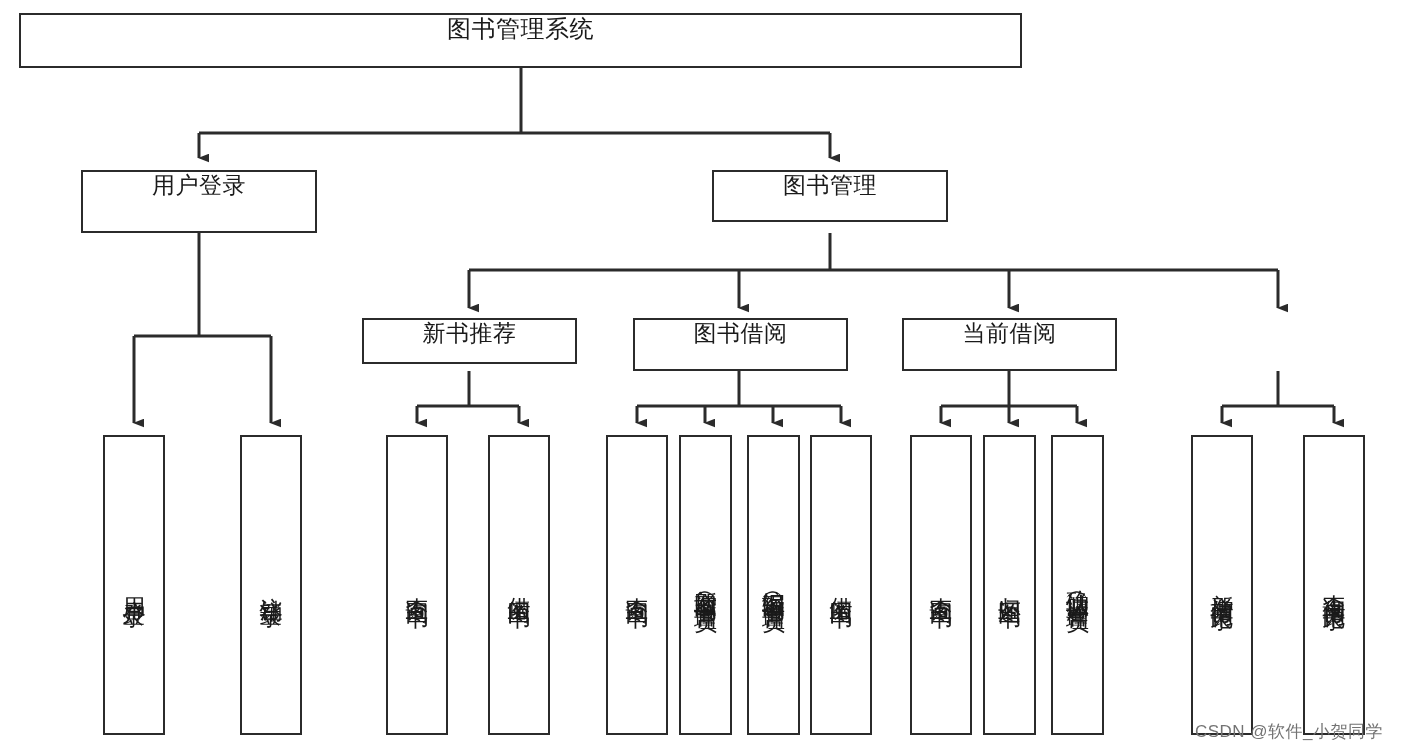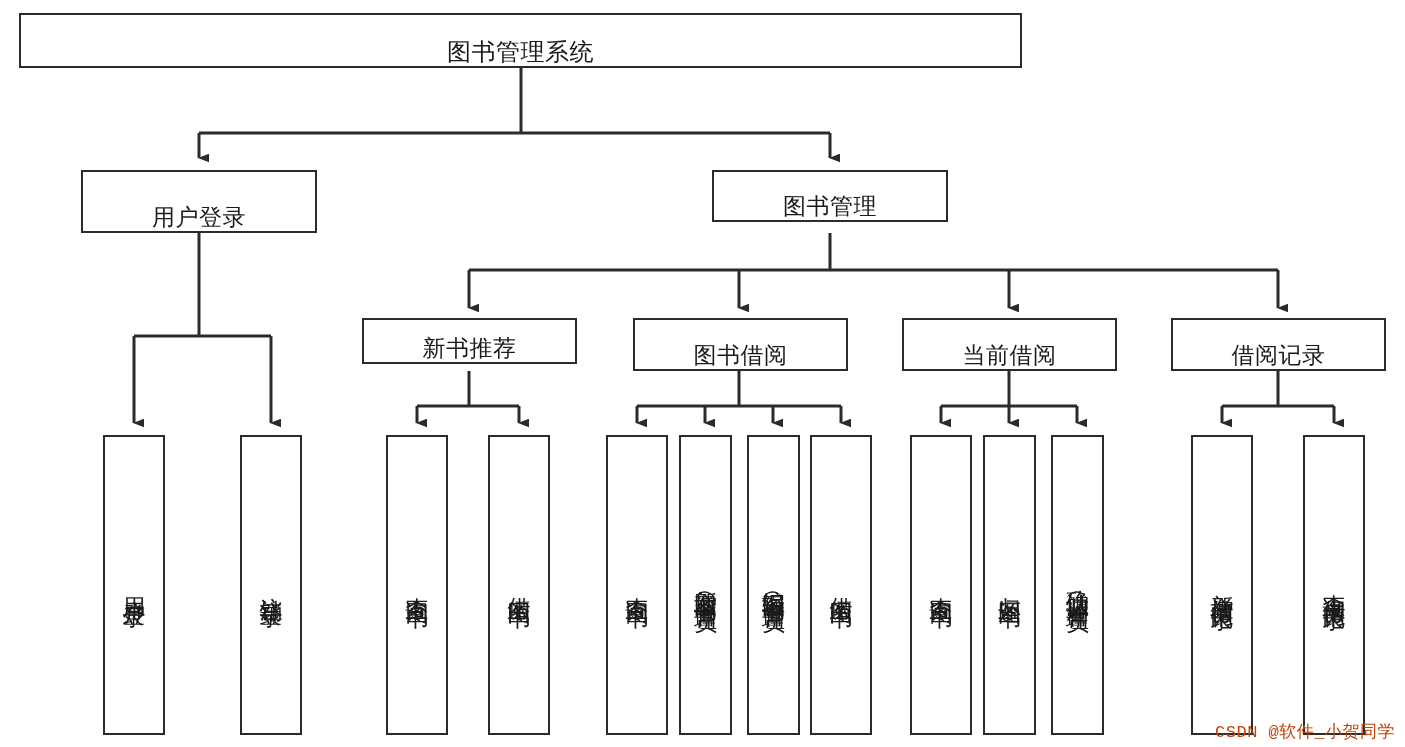--- a/index.html
+++ b/index.html
@@ -25,21 +25,21 @@
     width: 1405px;
     height: 747px;
     pointer-events: none;
   }
   .node {
     position: absolute;
     box-sizing: border-box;
     border: 2.5px solid #2b2b2b;
     background: #ffffff;
     display: flex;
-    align-items: flex-end;
+    align-items: flex-start;
     justify-content: center;
     color: #1a1a1a;
   }
   .node .label {
     display: block;
     text-align: center;
     line-height: 1.18;
   }
   
   .node.horiz .label {
@@ -63,27 +63,27 @@
     line-height: 1.0;
     letter-spacing: 3px;
     white-space: nowrap;
     max-height: 290px;
   }
   .node.vert.tall .label {
     max-height: 296px;
   }
   #watermark {
     position: absolute;
-    right: 10px;
+    right: 22px;
     bottom: 4px;
     font-size: 17px;
-    color: #c2410c;
+    color: #737373;
     letter-spacing: 0.5px;
     white-space: nowrap;
-    font-family: Liberation Mono, monospace;
+    font-family: Liberation Sans, sans-serif;
   }
 </style>
 </head>
 <body>
 
 <div id="diagram-canvas">
 
   <svg id="connector-layer" viewBox="0 0 1405 747" width="1405" height="747" aria-hidden="true">
     <defs>
       <marker id="arrowhead" markerWidth="9" markerHeight="11" refX="4.5" refY="10" orient="auto" markerUnits="userSpaceOnUse">
@@ -149,23 +149,20 @@
 
   <div class="node horiz" style="left:362px; top:318px; width:215px; height:46px;">
     <span class="label">新书推荐</span>
   </div>
   <div class="node horiz" style="left:902px; top:318px; width:215px; height:53px;">
     <span class="label">当前借阅</span>
   </div>
   <div class="node horiz" style="left:633px; top:318px; width:215px; height:53px;">
     <span class="label">图书借阅</span>
   </div>
-  <div class="node horiz" style="left:1171px; top:318px; width:215px; height:53px;">
-    <span class="label">借阅记录</span>
-  </div>
 
   <div class="node vert" style="left:103px; top:435px; width:62px; height:300px;">
     <span class="label">用户登录</span>
   </div>
   <div class="node vert" style="left:240px; top:435px; width:62px; height:300px;">
     <span class="label">注销登录</span>
   </div>
 
   <div class="node vert" style="left:386px; top:435px; width:62px; height:300px;">
     <span class="label">查询图书</span>

